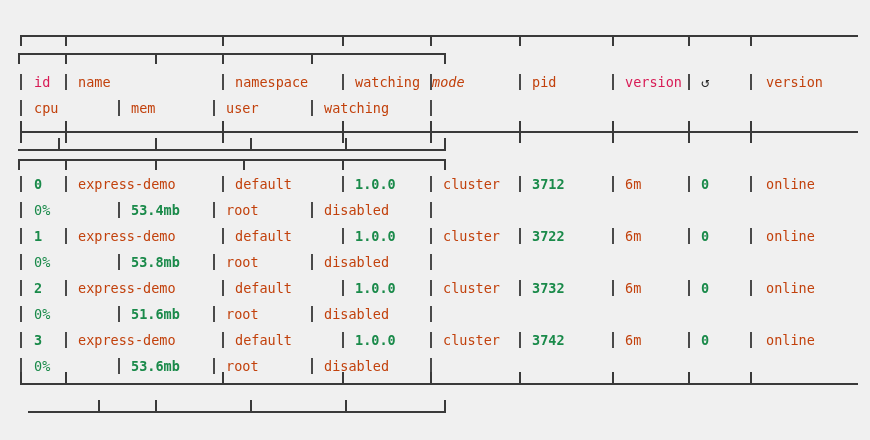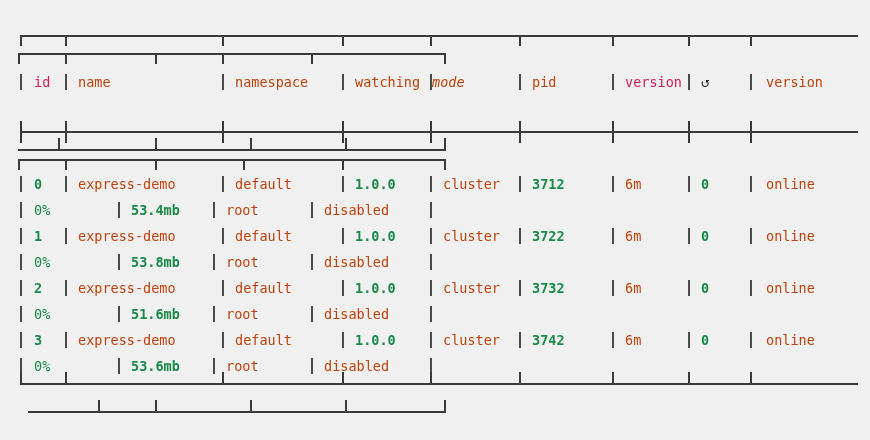--- a/index.html
+++ b/index.html
@@ -118,20 +118,31 @@
     <div class="bar" style="left:519px;"></div>
     <div class="cell c-dark" style="left:532px;">pid</div>
     <div class="bar" style="left:612px;"></div>
     <div class="cell c-key" style="left:625px;">version</div>
     <div class="bar" style="left:688px;"></div>
     <div class="cell glyph" style="left:701px;">↺</div>
     <div class="bar" style="left:750px;"></div>
     <div class="cell c-dark" style="left:766px;">version</div>
   </div>
 
+  <div class="trow" style="top:98px;">
+    <div class="bar" style="left:20px;"></div>
+    <div class="cell c-dark" style="left:34px;">cpu</div>
+    <div class="bar" style="left:118px;"></div>
+    <div class="cell c-dark" style="left:131px;">mem</div>
+    <div class="bar" style="left:213px;"></div>
+    <div class="cell c-dark" style="left:226px;">user</div>
+    <div class="bar" style="left:311px;"></div>
+    <div class="cell c-dark" style="left:324px;">watching</div>
+    <div class="bar" style="left:430px;"></div>
+  </div>
 
   <div class="rule cross" style="left:0; top:122px;">
     <div class="hline" style="left:20px; width:838px;"></div>
     <div class="tick" style="left:20px;"></div>
     <div class="tick" style="left:65px;"></div>
     <div class="tick" style="left:222px;"></div>
     <div class="tick" style="left:342px;"></div>
     <div class="tick" style="left:430px;"></div>
     <div class="tick" style="left:519px;"></div>
     <div class="tick" style="left:612px;"></div>

